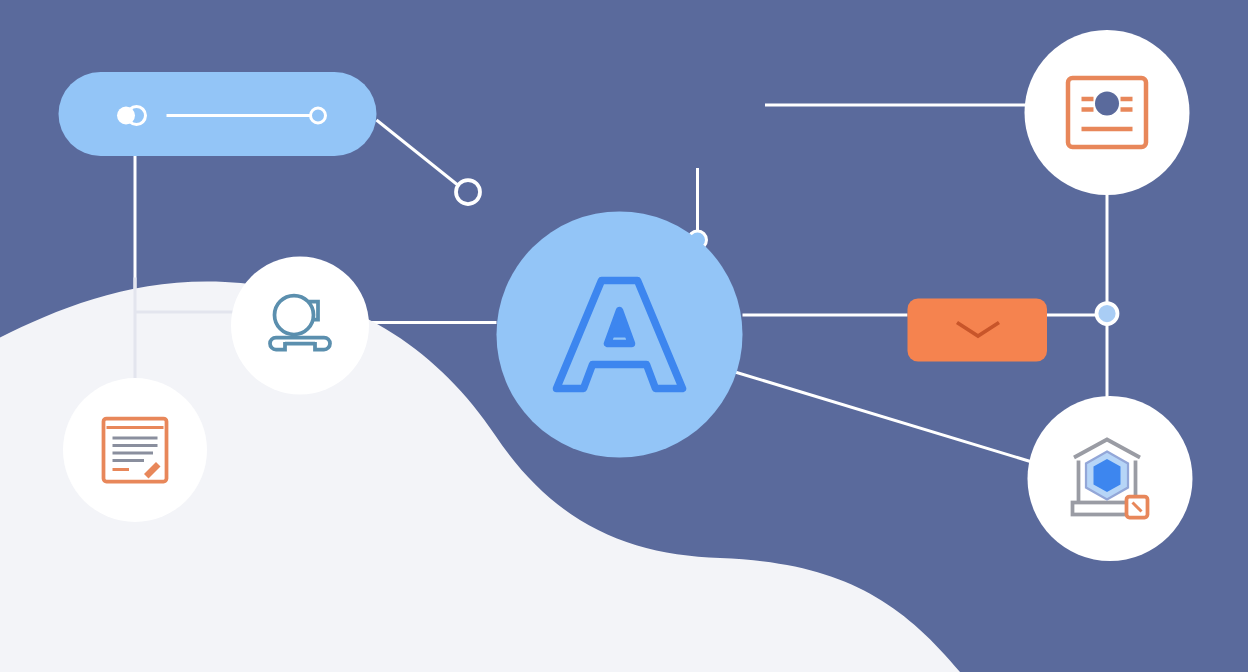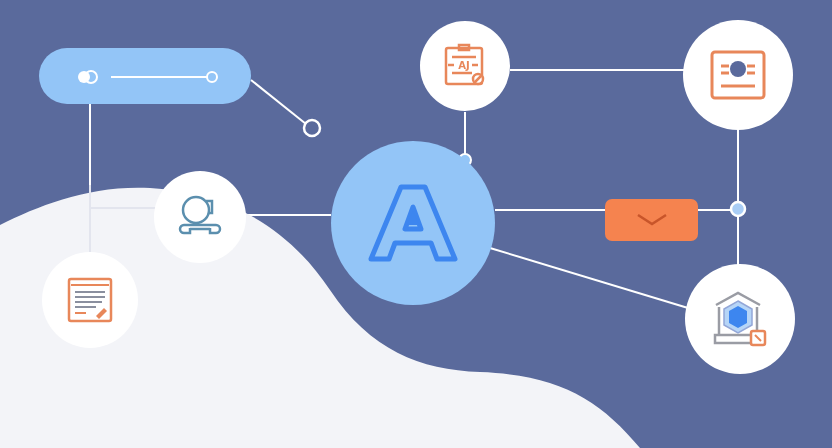--- a/index.html
+++ b/index.html
@@ -41,35 +41,20 @@
 
   <div class="pill">
     <svg width="212" height="56" viewBox="0 0 212 56">
       <circle cx="45" cy="29" r="6" fill="#ffffff"></circle>
       <circle cx="52" cy="29" r="6" fill="none" stroke="#ffffff" stroke-width="2"></circle>
       <line x1="72" y1="29" x2="168" y2="29" stroke="#ffffff" stroke-width="2"></line>
       <circle cx="173" cy="29" r="5" fill="none" stroke="#ffffff" stroke-width="2"></circle>
     </svg>
   </div>
 
-  <div class="node" style="left:420px;top:21px;width:90px;height:90px;">
-    <svg width="46" height="46" viewBox="0 0 46 46">
-      <g stroke="#e8875a" stroke-width="2.5" fill="none">
-        <rect x="4" y="5" width="36" height="36" rx="2"></rect>
-        <rect x="17" y="2" width="10" height="5"></rect>
-        <line x1="10" y1="14" x2="34" y2="14"></line>
-        <line x1="6" y1="22" x2="12" y2="22"></line>
-        <line x1="30" y1="22" x2="36" y2="22"></line>
-        <line x1="10" y1="30" x2="30" y2="30"></line>
-        <circle cx="36" cy="36" r="5" fill="#ffffff"></circle>
-        <line x1="33" y1="39" x2="39" y2="33"></line>
-      </g>
-      <text x="22" y="26" font-size="10" font-weight="bold" fill="#e8875a" text-anchor="middle" font-family="DejaVu Sans, sans-serif">AJ</text>
-    </svg>
-  </div>
 
   <div class="node" style="left:683px;top:20px;width:110px;height:110px;">
     <svg width="58" height="54" viewBox="0 0 58 54">
       <g stroke="#e8875a" stroke-width="3" fill="none">
         <rect x="3" y="4" width="52" height="46" rx="3"></rect>
         <line x1="12" y1="18" x2="20" y2="18"></line>
           <line x1="38" y1="18" x2="46" y2="18"></line>
         <line x1="12" y1="25" x2="20" y2="25"></line>
           <line x1="38" y1="25" x2="46" y2="25"></line>
         <line x1="12" y1="38" x2="46" y2="38"></line>

